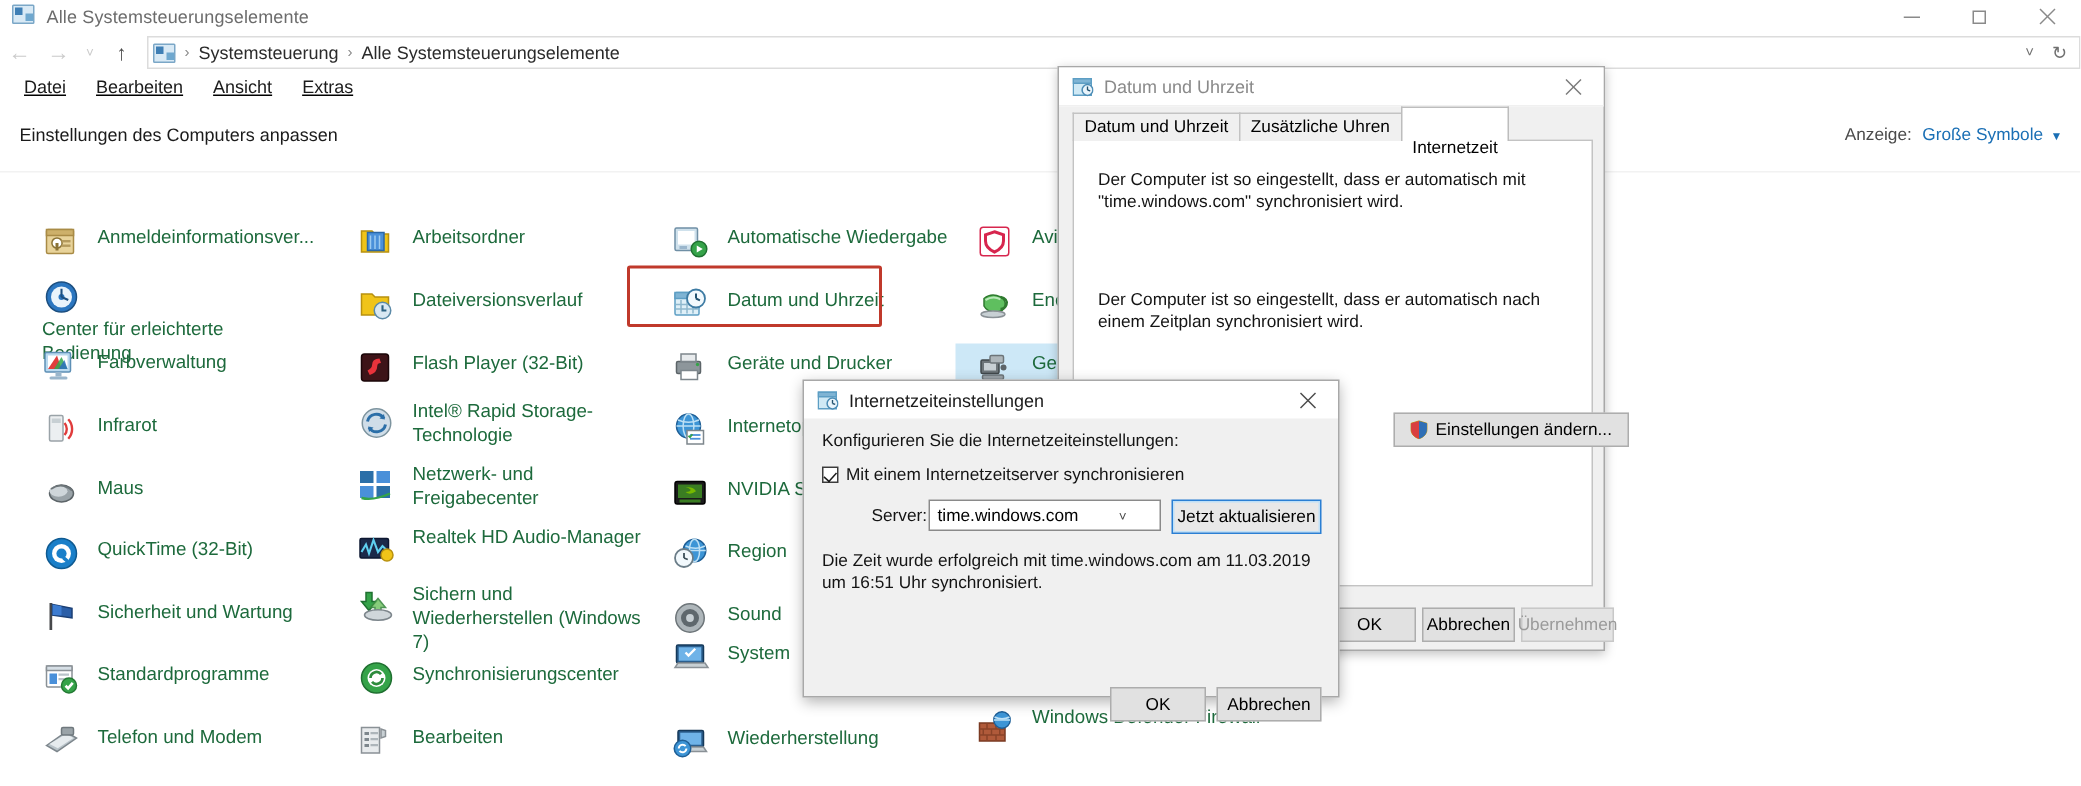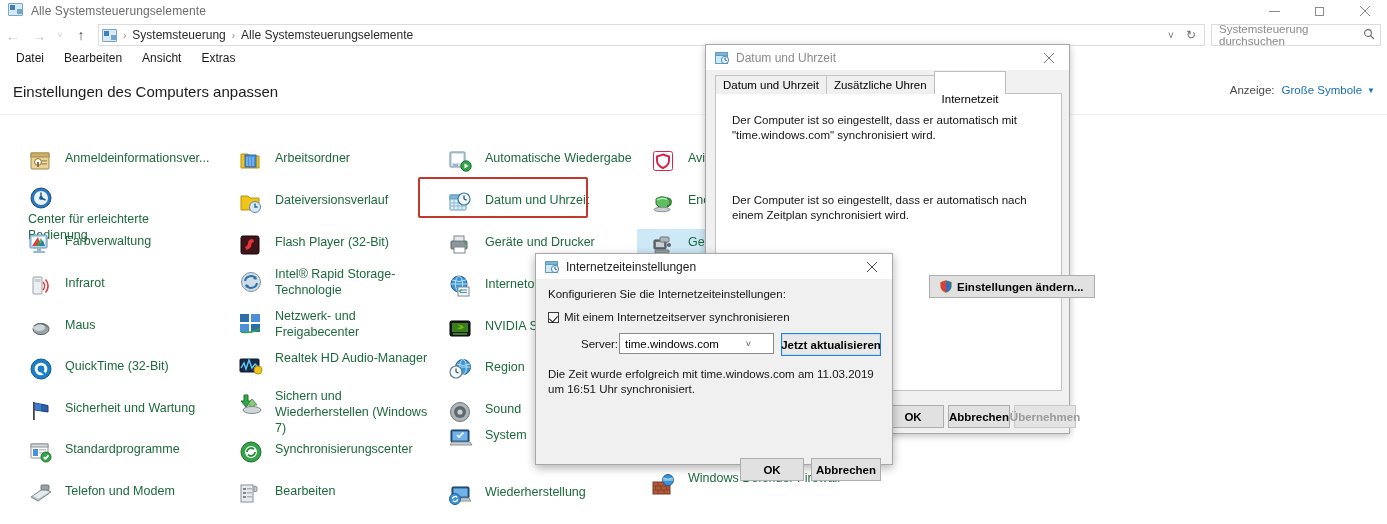--- a/index.html
+++ b/index.html
@@ -81,28 +81,28 @@
     border:1px solid #dcdcdc; background:#fff;
     display:flex; align-items:center; justify-content:space-between;
     padding:0 5px 0 7px;
   }
   .searchbox .sb-text { font-size:11.5px; color:#8a8a8a; }
   .searchbox .sb-icon { color:#6a6a6a; font-size:12px; }
 
   
   .menubar {
     position:absolute; left:0; top:48px; width:1387px; height:20px;
-    display:flex; align-items:center; padding-left:6px;
+    display:flex; align-items:center; padding-left:6px;text-decoration:underline;
   }
   .menubar .mi {
     font-size:12px; color:#1b1b1b; padding:0 10px; line-height:18px;
   }
   .page-title {
     position:absolute; left:13px; top:83px;
-    font-size:15px; color:#1b1b1b;
+    font-size:12px; color:#1b1b1b;
   }
   .viewctl {
     position:absolute; right:12px; top:84px;
     display:flex; align-items:center; font-size:11.5px;
   }
   .viewctl .vc-label { color:#4a4a4a; margin-right:7px; }
   .viewctl .vc-value { color:#1a6fb5; }
   .viewctl .vc-caret { color:#1a6fb5; font-size:8px; margin-left:5px; }
   .hairline {
     position:absolute; left:0; top:114px; width:1387px; height:1px;
@@ -170,21 +170,21 @@
     position:absolute; left:9px; top:48px; width:347px; height:298px;
     background:#ffffff; border:1px solid #c3c3c3;
   }
   .tp-text {
     position:absolute; font-size:11.5px; color:#141414; line-height:15px;
   }
   .btn {
     border:1px solid #adadad; background:#e1e1e1; color:#000;
     font-size:11.5px; font-family:"Liberation Sans", sans-serif;
     display:inline-flex; align-items:center; justify-content:center;
-    height:23px; padding:0 10px; white-space:nowrap;font-weight:bold;
+    height:23px; padding:0 10px; white-space:nowrap;
   }
   .btn.focus { border:1px solid #2a7fd4; box-shadow:inset 0 0 0 1px #bfe0f7; }
   .btn.disabled { color:#9a9a9a; background:#e4e4e4; border-color:#c8c8c8; }
   .btn .shield { margin-right:5px; display:flex; }
 
   
   .dlg-inet {
     position:absolute; left:535px; top:253px; width:358px; height:212px;
     background:#f0f0f0; border:1px solid #a8a8a8;
     box-shadow:0 3px 9px rgba(0,0,0,.3);
@@ -251,29 +251,20 @@
     <span class="crumb-sep">›</span>
     <span class="crumb">Systemsteuerung</span>
     <span class="crumb-sep">›</span>
     <span class="crumb">Alle Systemsteuerungselemente</span>
     <div class="addr-right">
       <span>˅</span>
       <span class="refresh">↻</span>
     </div>
   </div>
 
-  <div class="searchbox">
-    <span class="sb-text">Systemsteuerung durchsuchen</span>
-    <span class="sb-icon">
-      <svg width="12" height="12" viewBox="0 0 12 12">
-          <circle cx="5" cy="5" r="3.4" fill="none" stroke="#6a6a6a" stroke-width="1.1"></circle>
-          <line x1="7.5" y1="7.5" x2="11" y2="11" stroke="#6a6a6a" stroke-width="1.1"></line>
-        </svg>
-    </span>
-  </div>
 </div>
 
 <div class="menubar">
   <div class="mi">Datei</div>
   <div class="mi">Bearbeiten</div>
   <div class="mi">Ansicht</div>
   <div class="mi">Extras</div>
 </div>
 
 <div class="page-title">Einstellungen des Computers anpassen</div>
@@ -758,21 +749,21 @@
       <svg width="12" height="12" viewBox="0 0 12 12">
           <line x1="1" y1="1" x2="11" y2="11" stroke="#4a4a4a" stroke-width="1"></line>
           <line x1="11" y1="1" x2="1" y2="11" stroke="#4a4a4a" stroke-width="1"></line>
         </svg>
     </span>
   </div>
 
   <div class="inet-body">
     <div class="lbl-small" style="position:absolute; left:12px; top:8px;">Konfigurieren Sie die Internetzeiteinstellungen:</div>
 
-    <div style="position:absolute; left:12px; top:31px; display:flex; align-items:center;">
+    <div style="position:absolute; left:12px; top:31px; display:flex; ">
       <span class="chk"></span>
       <span class="lbl-small">Mit einem Internetzeitserver synchronisieren</span>
     </div>
 
     <div class="lbl-small" style="position:absolute; left:45px; top:58px;">Server:</div>
 
     <div class="combo" style="position:absolute; left:83px; top:53px; width:155px;">
       <span>time.windows.com</span>
       <span class="cb-arrow">˅</span>
     </div>

